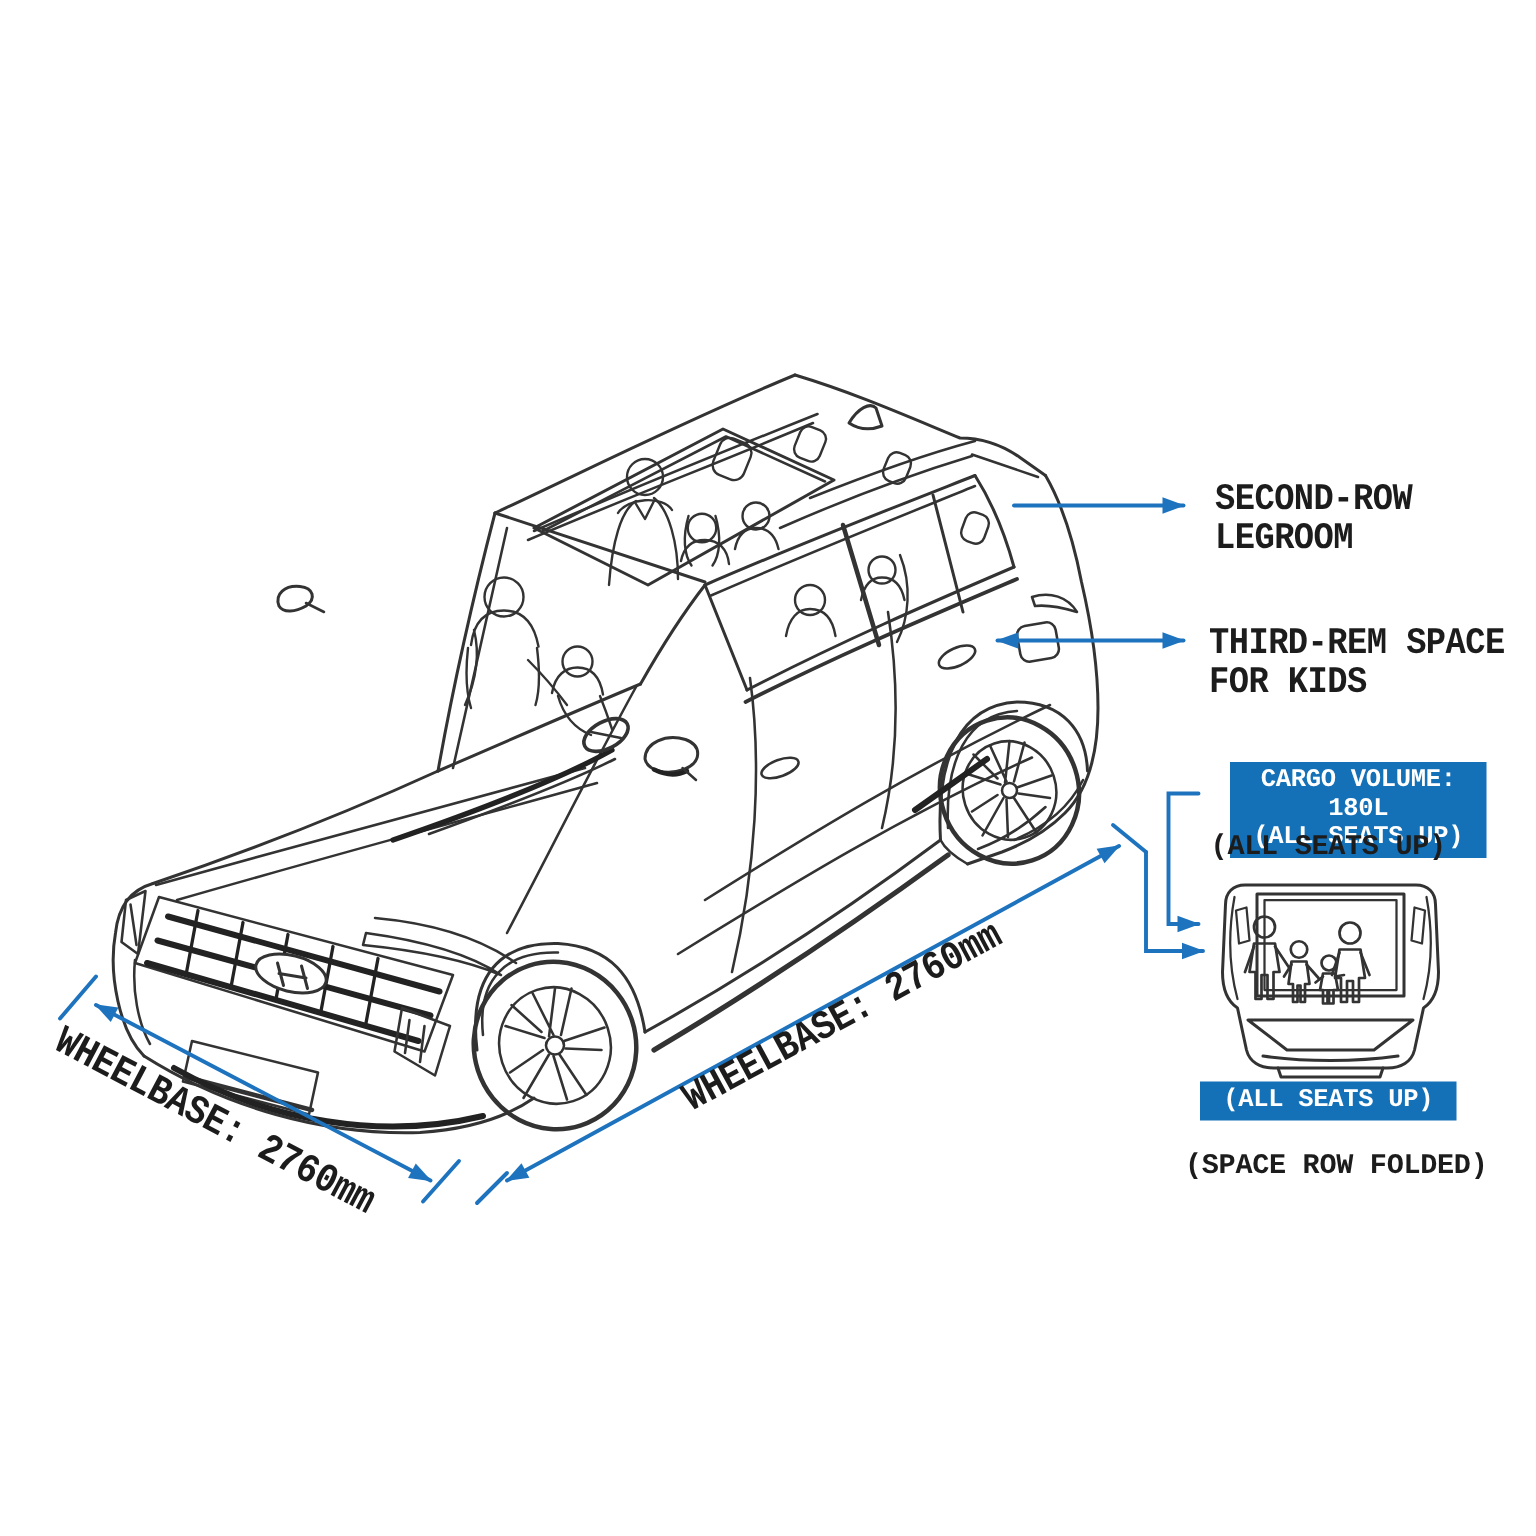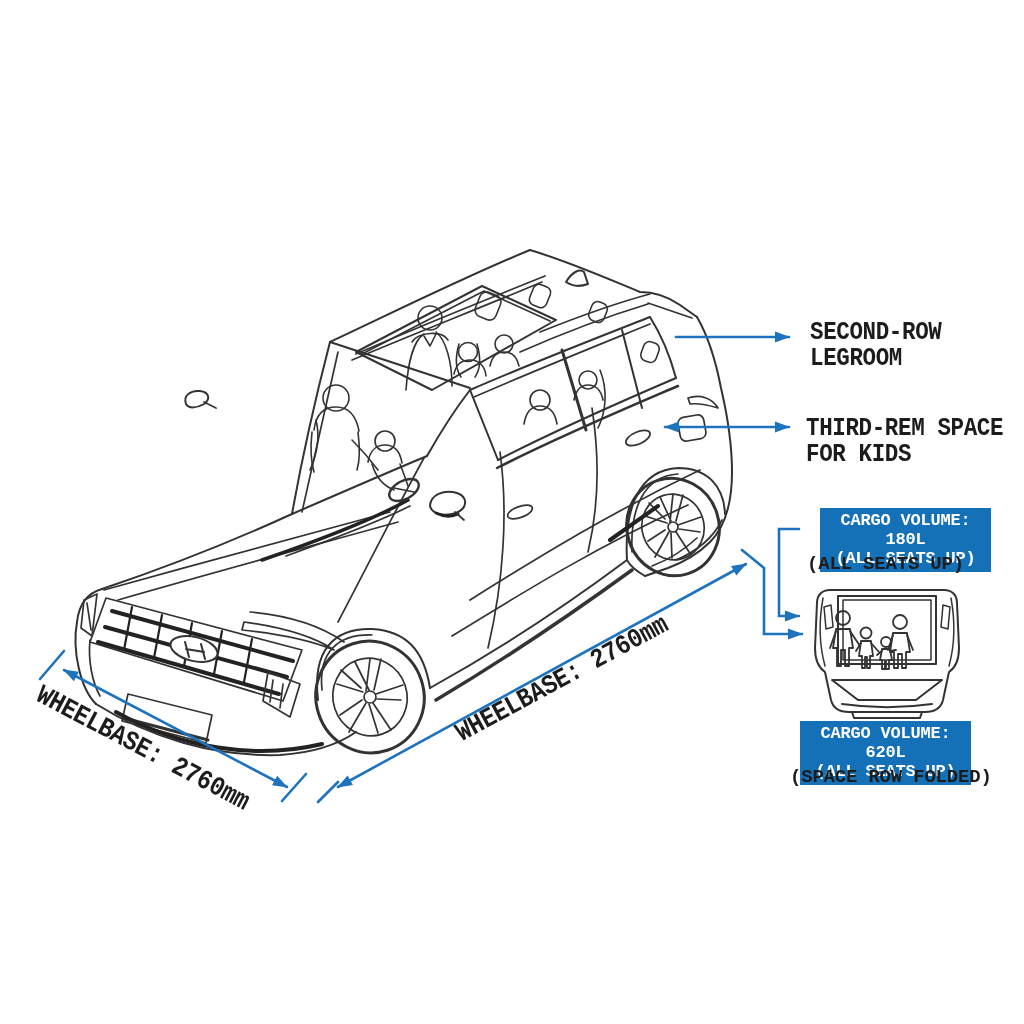--- a/index.html
+++ b/index.html
@@ -257,21 +257,20 @@
   <div>FOR KIDS</div>
 </div>
 
 <div class="badge" style="left:820px;top:508px;">
   <div>CARGO VOLUME: 180L</div>
   <div>(ALL SEATS UP)</div>
 </div>
 <div class="badge-caption" style="left:800px;top:554px;width:171px;">(ALL SEATS UP)</div>
 
 <div class="badge" style="left:800px;top:721px;">
-  <div>CARGO VOLUME: 620L</div>
   <div>(ALL SEATS UP)</div>
 </div>
 <div class="badge-caption" style="left:790px;top:767px;width:191px;">(SPACE ROW FOLDED)</div>
 
 <div class="dim-label dim-front">WHEELBASE: 2760mm</div>
 <div class="dim-label dim-side">WHEELBASE: 2760mm</div>
 
 </div>
 
 </body></html>

